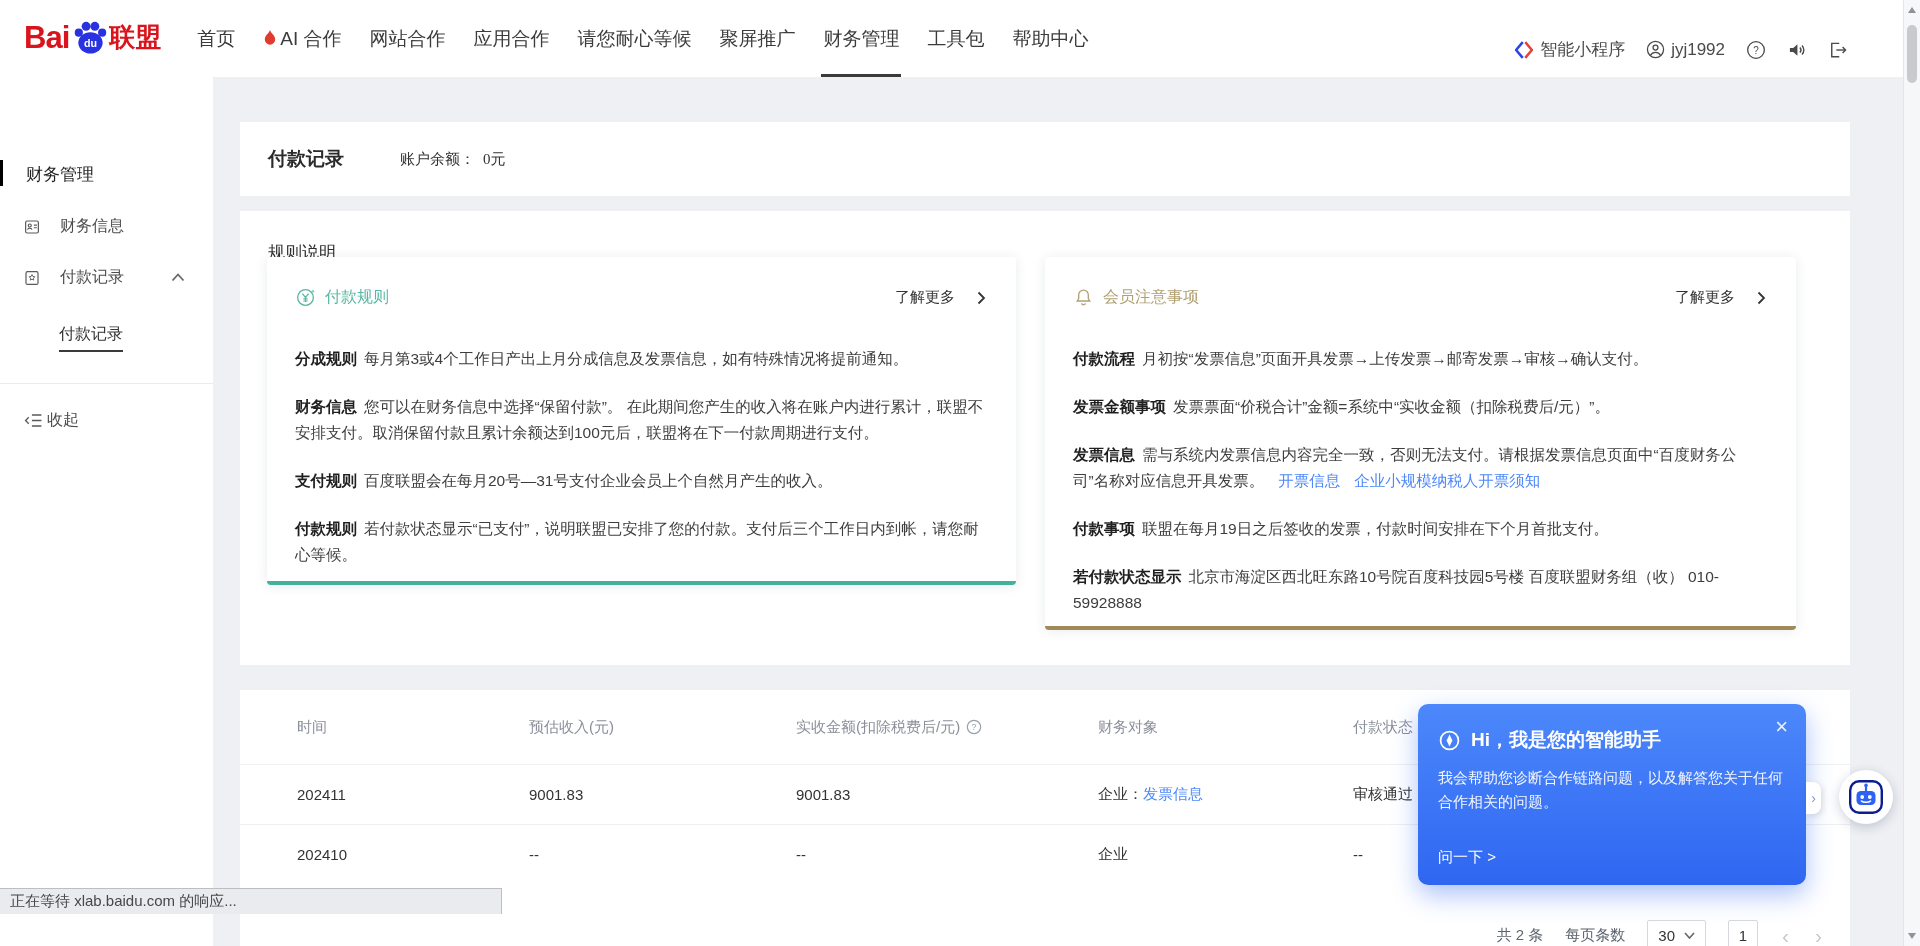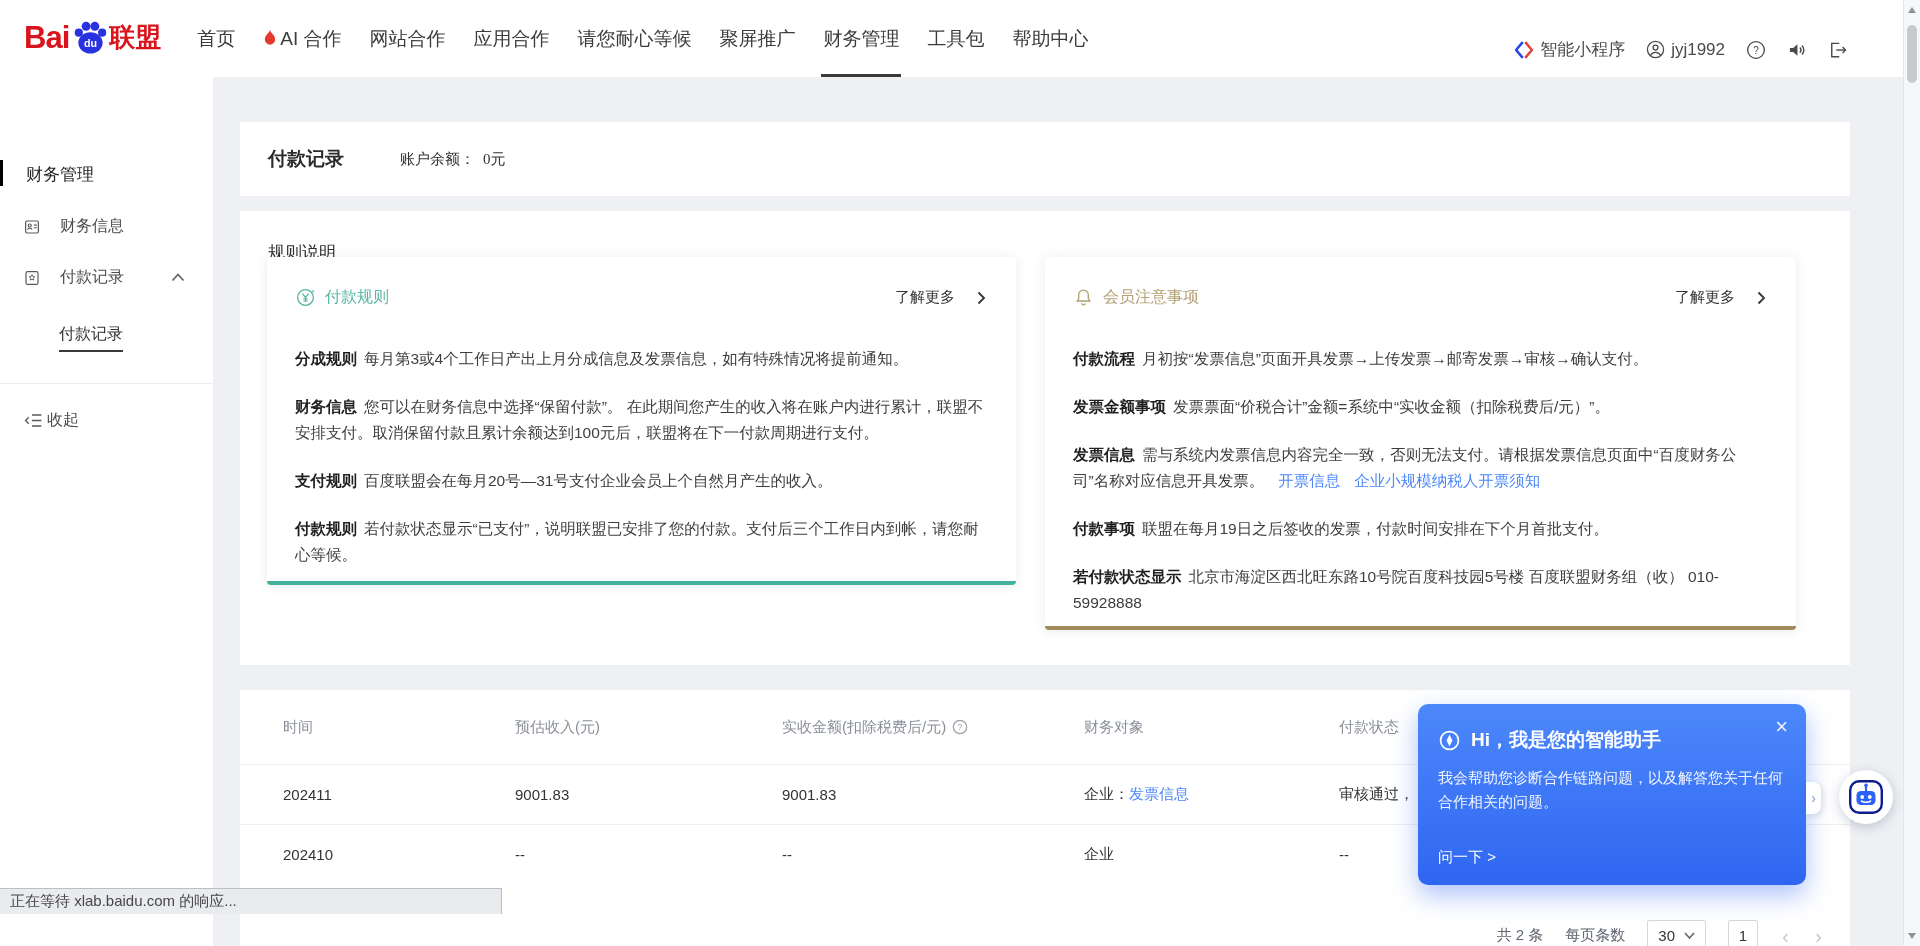--- a/index.html
+++ b/index.html
@@ -84,21 +84,21 @@
   .rule-title.gold { color:#b1a073; }
   .more { margin-left:auto; display:flex; align-items:center; gap:22px; font-size:15px; color:#333; cursor:pointer; }
   .rule-body { margin-top:38px; font-size:15.5px; color:#3d3d3d; }
   .rule-body p { margin:0 0 22px; line-height:26px; }
   .rule-body b { color:#1f1f1f; margin-right:7px; }
   a.blue { color:#4d88f9; text-decoration:none; cursor:pointer; }
   .rule-body a.blue { margin-left:14px; }
 
   
   .card-table { top:690px; height:256px; }
-  .t-row { display:grid; grid-template-columns:232px 267px 302px 255px 1fr; padding-left:43px; align-items:center; }
+  .t-row { display:grid; grid-template-columns:232px 267px 302px 255px 1fr; padding-left:57px; align-items:center; }
   .t-row.head { height:74px; color:#8a8f99; font-size:15px; }
   .t-row.data { height:60px; color:#333; font-size:15px; border-top:1px solid #eef0f2; }
   .th-flex { display:flex; align-items:center; gap:6px; }
   .pagination {
     position:absolute; right:26px; top:224px; height:42px;
     display:flex; align-items:center; gap:22px; color:#5f6670; font-size:15px;
   }
   .size-select {
     display:flex; align-items:center; gap:9px; border:1px solid #d5d8dd; border-radius:2px;
     padding:6px 10px; color:#333; cursor:pointer; background:#fff;

